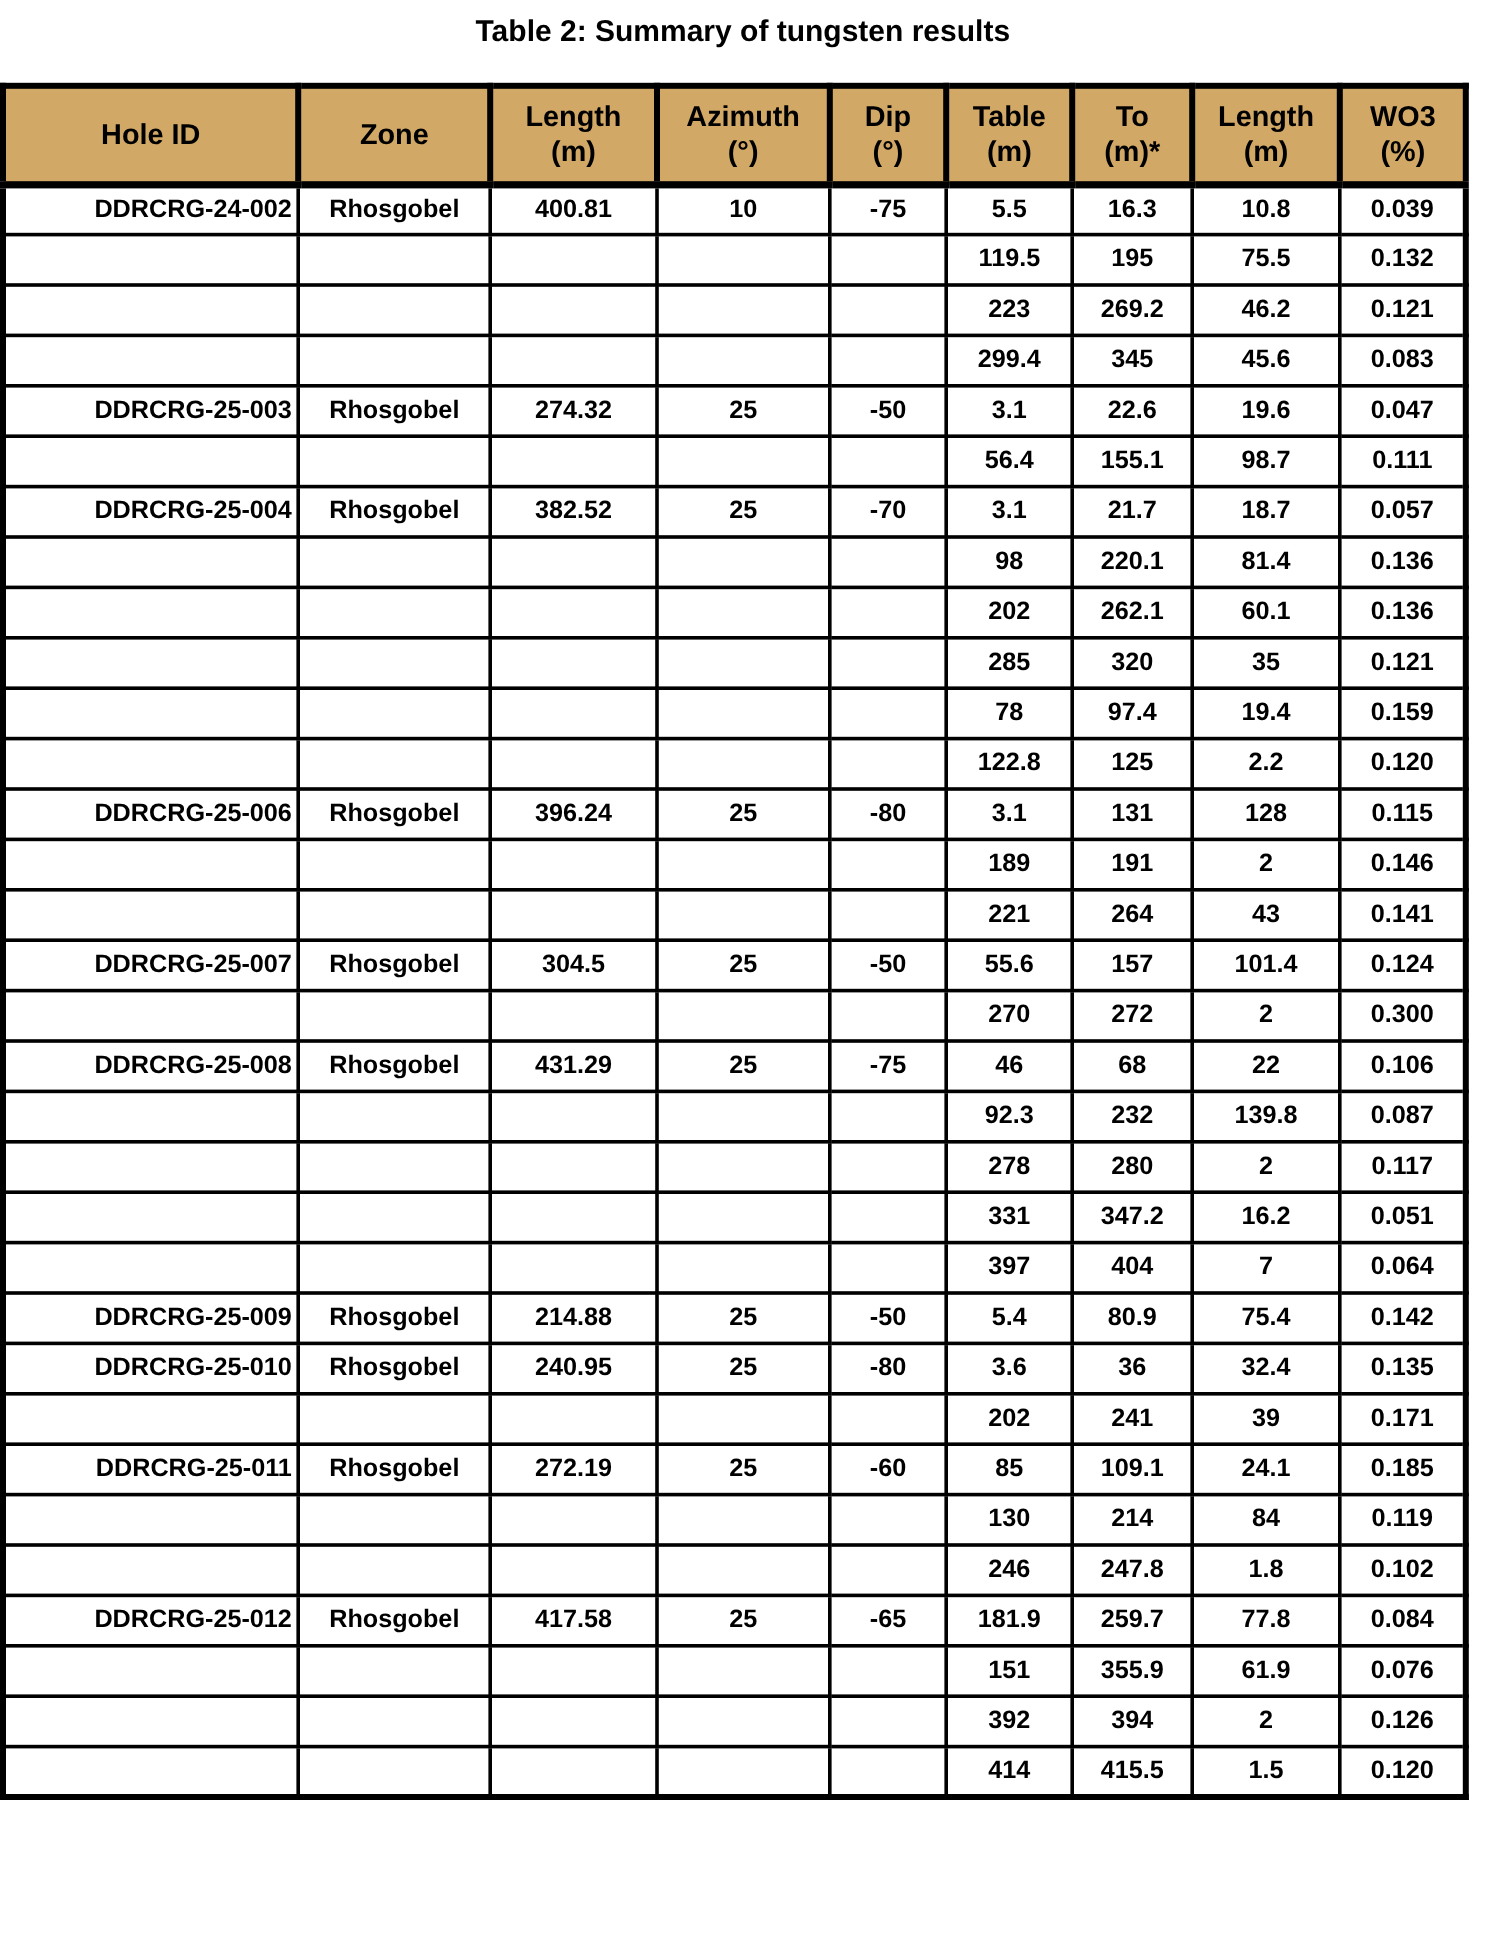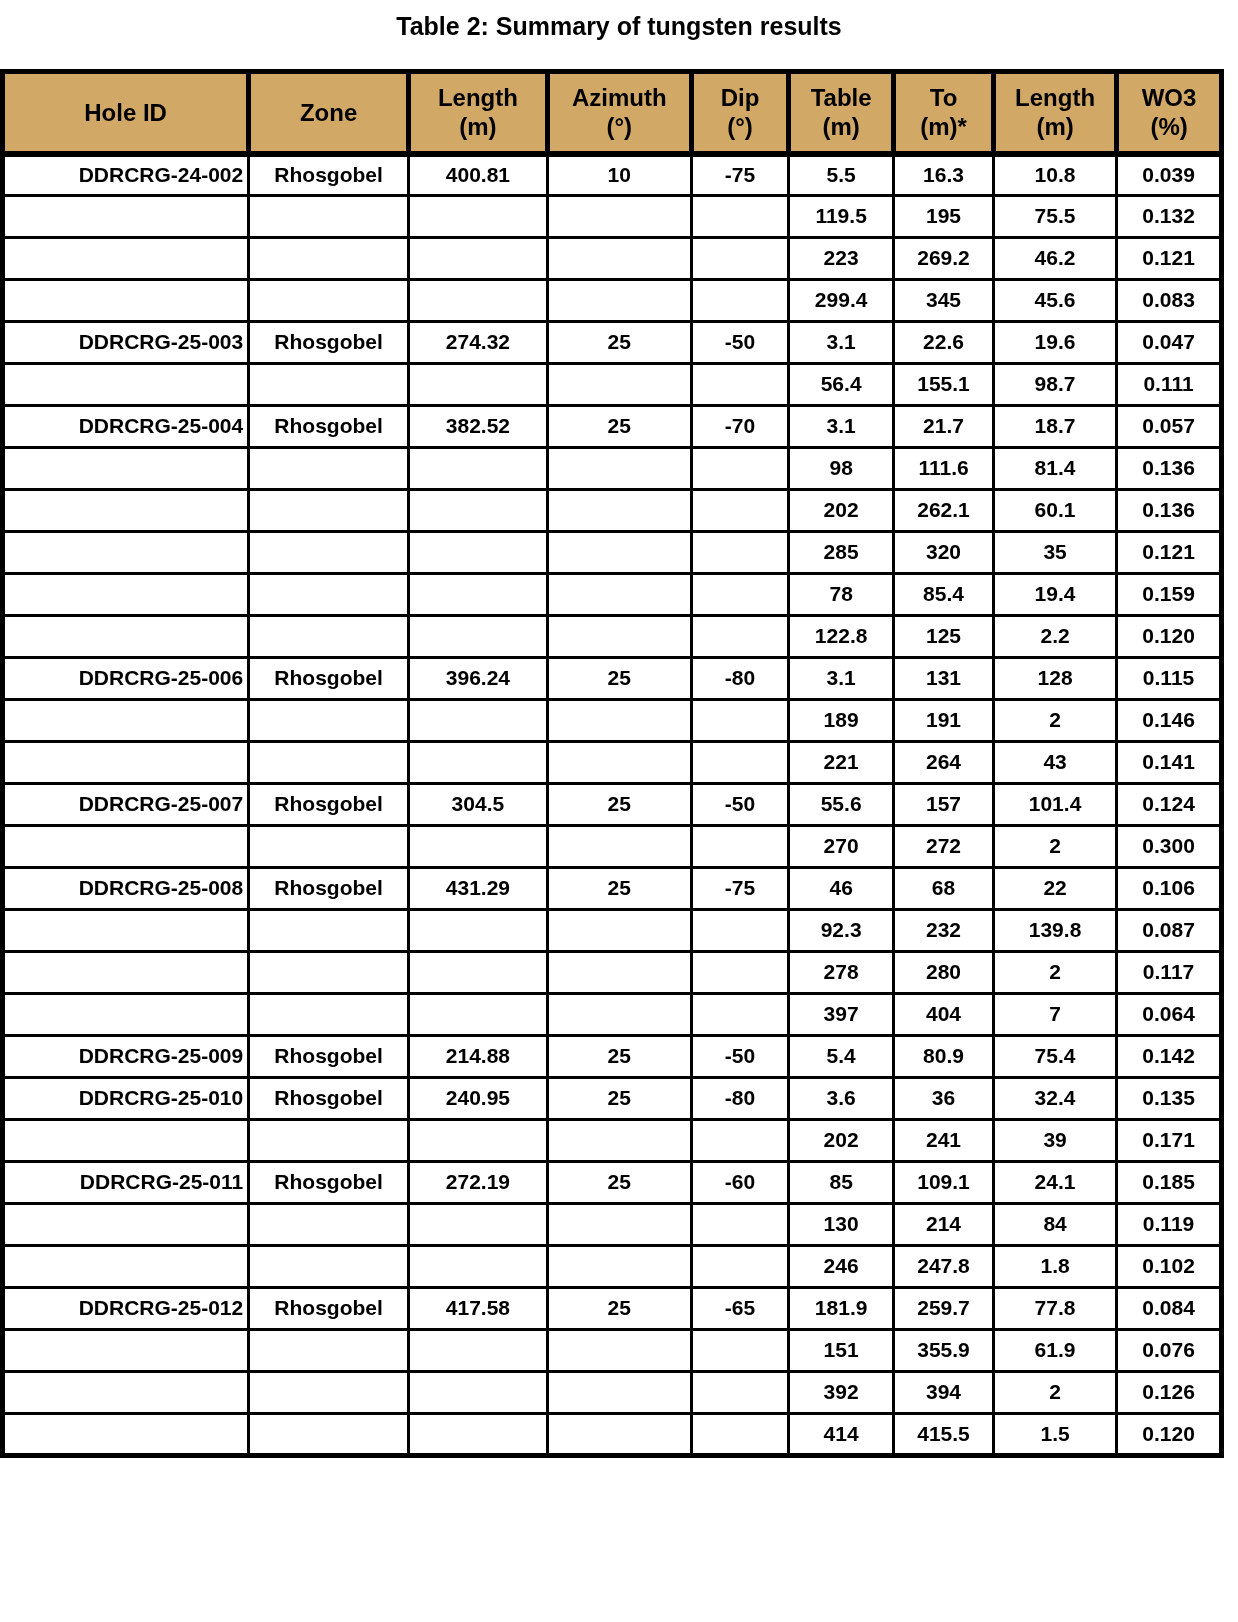--- a/index.html
+++ b/index.html
@@ -173,21 +173,21 @@
           <td>18.7</td>
           <td>0.057</td>
         </tr>
         <tr>
           <td></td>
           <td></td>
           <td></td>
           <td></td>
           <td></td>
           <td>98</td>
-          <td>111.6</td>
+          <td>220.1</td>
           <td>81.4</td>
           <td>0.136</td>
         </tr>
         <tr>
           <td></td>
           <td></td>
           <td></td>
           <td></td>
           <td></td>
           <td>202</td>
@@ -206,21 +206,21 @@
           <td>35</td>
           <td>0.121</td>
         </tr>
         <tr>
           <td></td>
           <td></td>
           <td></td>
           <td></td>
           <td></td>
           <td>78</td>
-          <td>85.4</td>
+          <td>97.4</td>
           <td>19.4</td>
           <td>0.159</td>
         </tr>
         <tr>
           <td></td>
           <td></td>
           <td></td>
           <td></td>
           <td></td>
           <td>122.8</td>
@@ -308,20 +308,31 @@
         <tr>
           <td></td>
           <td></td>
           <td></td>
           <td></td>
           <td></td>
           <td>278</td>
           <td>280</td>
           <td>2</td>
           <td>0.117</td>
+        </tr>
+        <tr>
+          <td></td>
+          <td></td>
+          <td></td>
+          <td></td>
+          <td></td>
+          <td>331</td>
+          <td>347.2</td>
+          <td>16.2</td>
+          <td>0.051</td>
         </tr>
         <tr>
           <td></td>
           <td></td>
           <td></td>
           <td></td>
           <td></td>
           <td>397</td>
           <td>404</td>
           <td>7</td>

